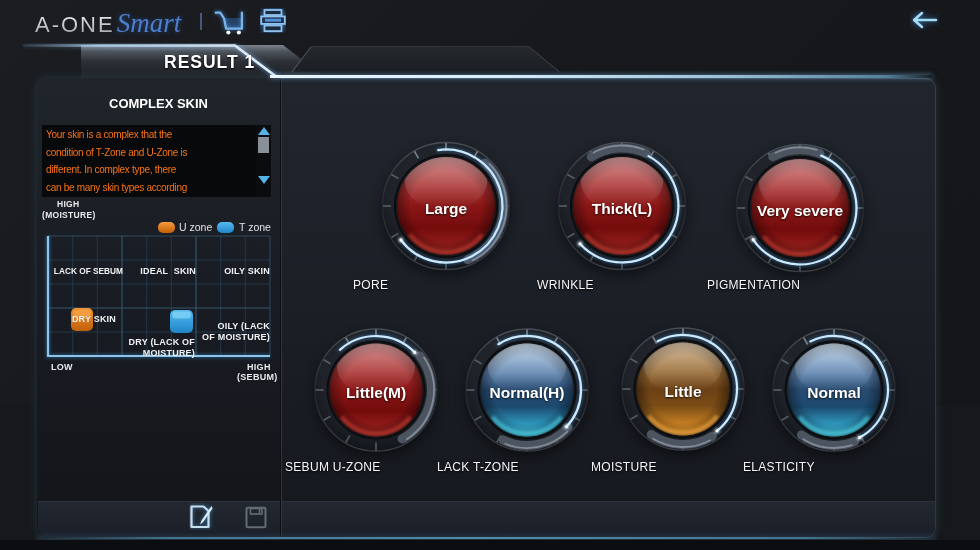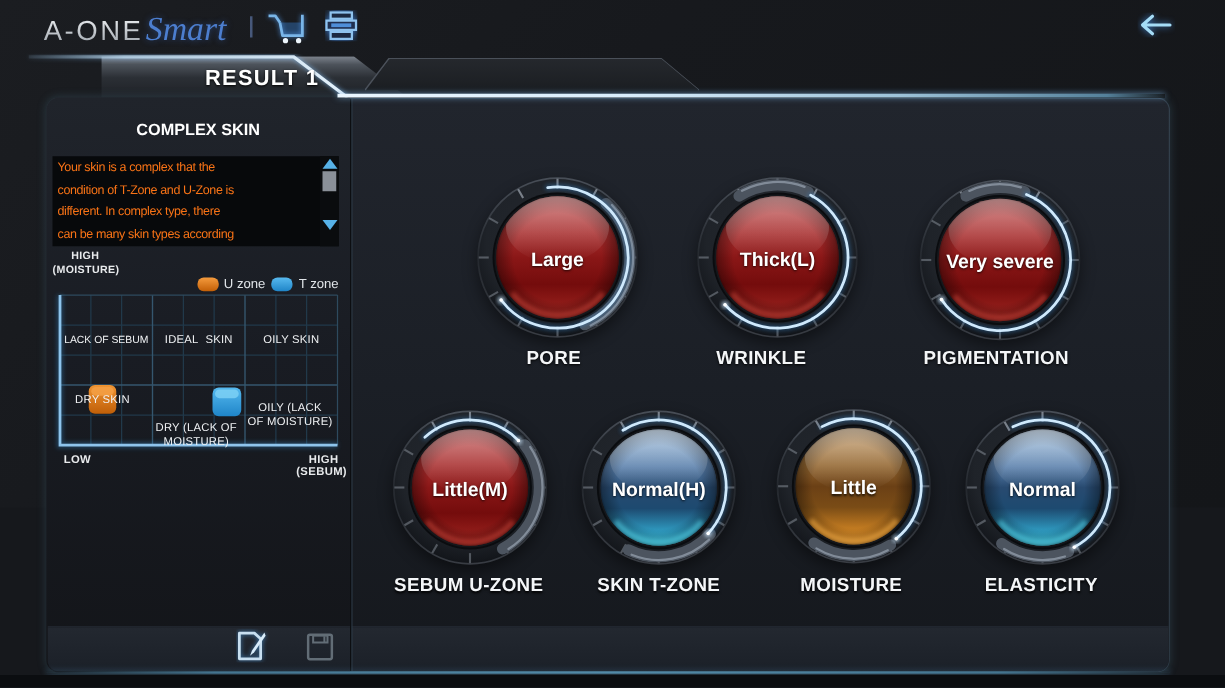--- a/index.html
+++ b/index.html
@@ -36,26 +36,26 @@
   background:linear-gradient(90deg,rgba(60,100,130,.15),#44748f 15%,#528aa8 50%,#44748f 85%,rgba(60,100,130,.15)); box-shadow:0 0 5px rgba(90,150,200,.45); }
 #botband { position:absolute; left:0; top:540px; width:980px; height:10px; background:#0b0d10; }
 
 #cskin { position:absolute; left:37px; top:96px; width:243px; text-align:center; font-size:13px; font-weight:bold; color:#fff; letter-spacing:0px; }
 #tbox { position:absolute; left:42px; top:125px; width:229px; height:72px; background:#07090b; }
 #ttext { position:absolute; left:4px; top:1px; font-size:10px; font-weight:normal; color:#f97316; line-height:17.5px; letter-spacing:-0.3px; white-space:nowrap; }
 #tscroll { position:absolute; right:0; top:0; width:15px; height:72px; background:#0a0c0e; }
 .tri { width:0; height:0; border-left:6px solid transparent; border-right:6px solid transparent; margin:2px auto; }
 #thumb { width:11px; height:16px; background:#8a9098; margin:1px auto; }
 .smallw { color:#e8eaec; font-weight:bold; font-size:9px; letter-spacing:0.3px; }
-.celllab { position:absolute; color:#f0f2f4; font-weight:normal; font-size:9px; letter-spacing:0.2px; text-align:center; line-height:10.5px; }
+.celllab { position:absolute; color:#f0f2f4; font-weight:bold; font-size:9px; letter-spacing:0.2px; text-align:right; line-height:10.5px; }
 .pill { position:absolute; width:17px; height:11px; border-radius:5px; }
 .legtext { position:absolute; font-size:10.5px; color:#e0e4e8;text-align:right; }
 
 .gauge { position:absolute; filter:drop-shadow(0 5px 6px rgba(0,0,0,0.45)); }
-.glabel { position:absolute; width:180px; text-align:center; font-size:15px; font-weight:bold; color:#f4f6f8; letter-spacing:0.3px; text-shadow:0 1px 2px #000; }
+.glabel { position:absolute; width:180px; text-align:left; font-size:12px; font-weight:normal; color:#f4f6f8; letter-spacing:0.3px; text-shadow:0 1px 2px #000; }
 
 </style></head>
 <body>
 <div id="stage">
 <svg width="0" height="0" style="position:absolute">
       <defs>
 <radialGradient id="ring" cx="0.5" cy="0.40" r="0.64">
  <stop offset="0" stop-color="#24282f"></stop>
           <stop offset="0.70" stop-color="#1f2329"></stop>
           <stop offset="0.90" stop-color="#14171c"></stop>
@@ -458,18 +458,18 @@
       </clipPath>
 <circle r="46.5" fill="url(#btn_blue)"></circle>
 <circle r="46.5" fill="url(#vign)"></circle>
 <g clip-path="url(#cp6)">
         <ellipse cx="0" cy="-23.2" rx="39.1" ry="27.9" fill="url(#gloss)"></ellipse>
 <path d="M 34.44 26.90 A 43.70 43.70 0 0 1 -34.44 26.90" fill="none" stroke="#55d8f0" stroke-width="4.2" opacity="0.62" filter="url(#blur)"></path>
       </g>
 <text x="0" y="2" text-anchor="middle" dominant-baseline="central" font-size="15.5" font-weight="bold" fill="#fff" style="text-shadow:0 1px 2px rgba(0,0,0,.8)">Normal</text>
 </svg>
 <div class="glabel" style="left:353px;top:278px">PORE</div>
-    <div class="glabel" style="left:519px;top:278px">WRINKLE</div>
+    <div class="glabel" style="left:537px;top:278px">WRINKLE</div>
     <div class="glabel" style="left:707px;top:278px">PIGMENTATION</div>
     <div class="glabel" style="left:285px;top:460px">SEBUM U-ZONE</div>
-    <div class="glabel" style="left:437px;top:460px">SKIN T-ZONE</div>
+    <div class="glabel" style="left:437px;top:460px">LACK T-ZONE</div>
     <div class="glabel" style="left:591px;top:460px">MOISTURE</div>
     <div class="glabel" style="left:743px;top:460px">ELASTICITY</div>
 </div>
 </body></html>

